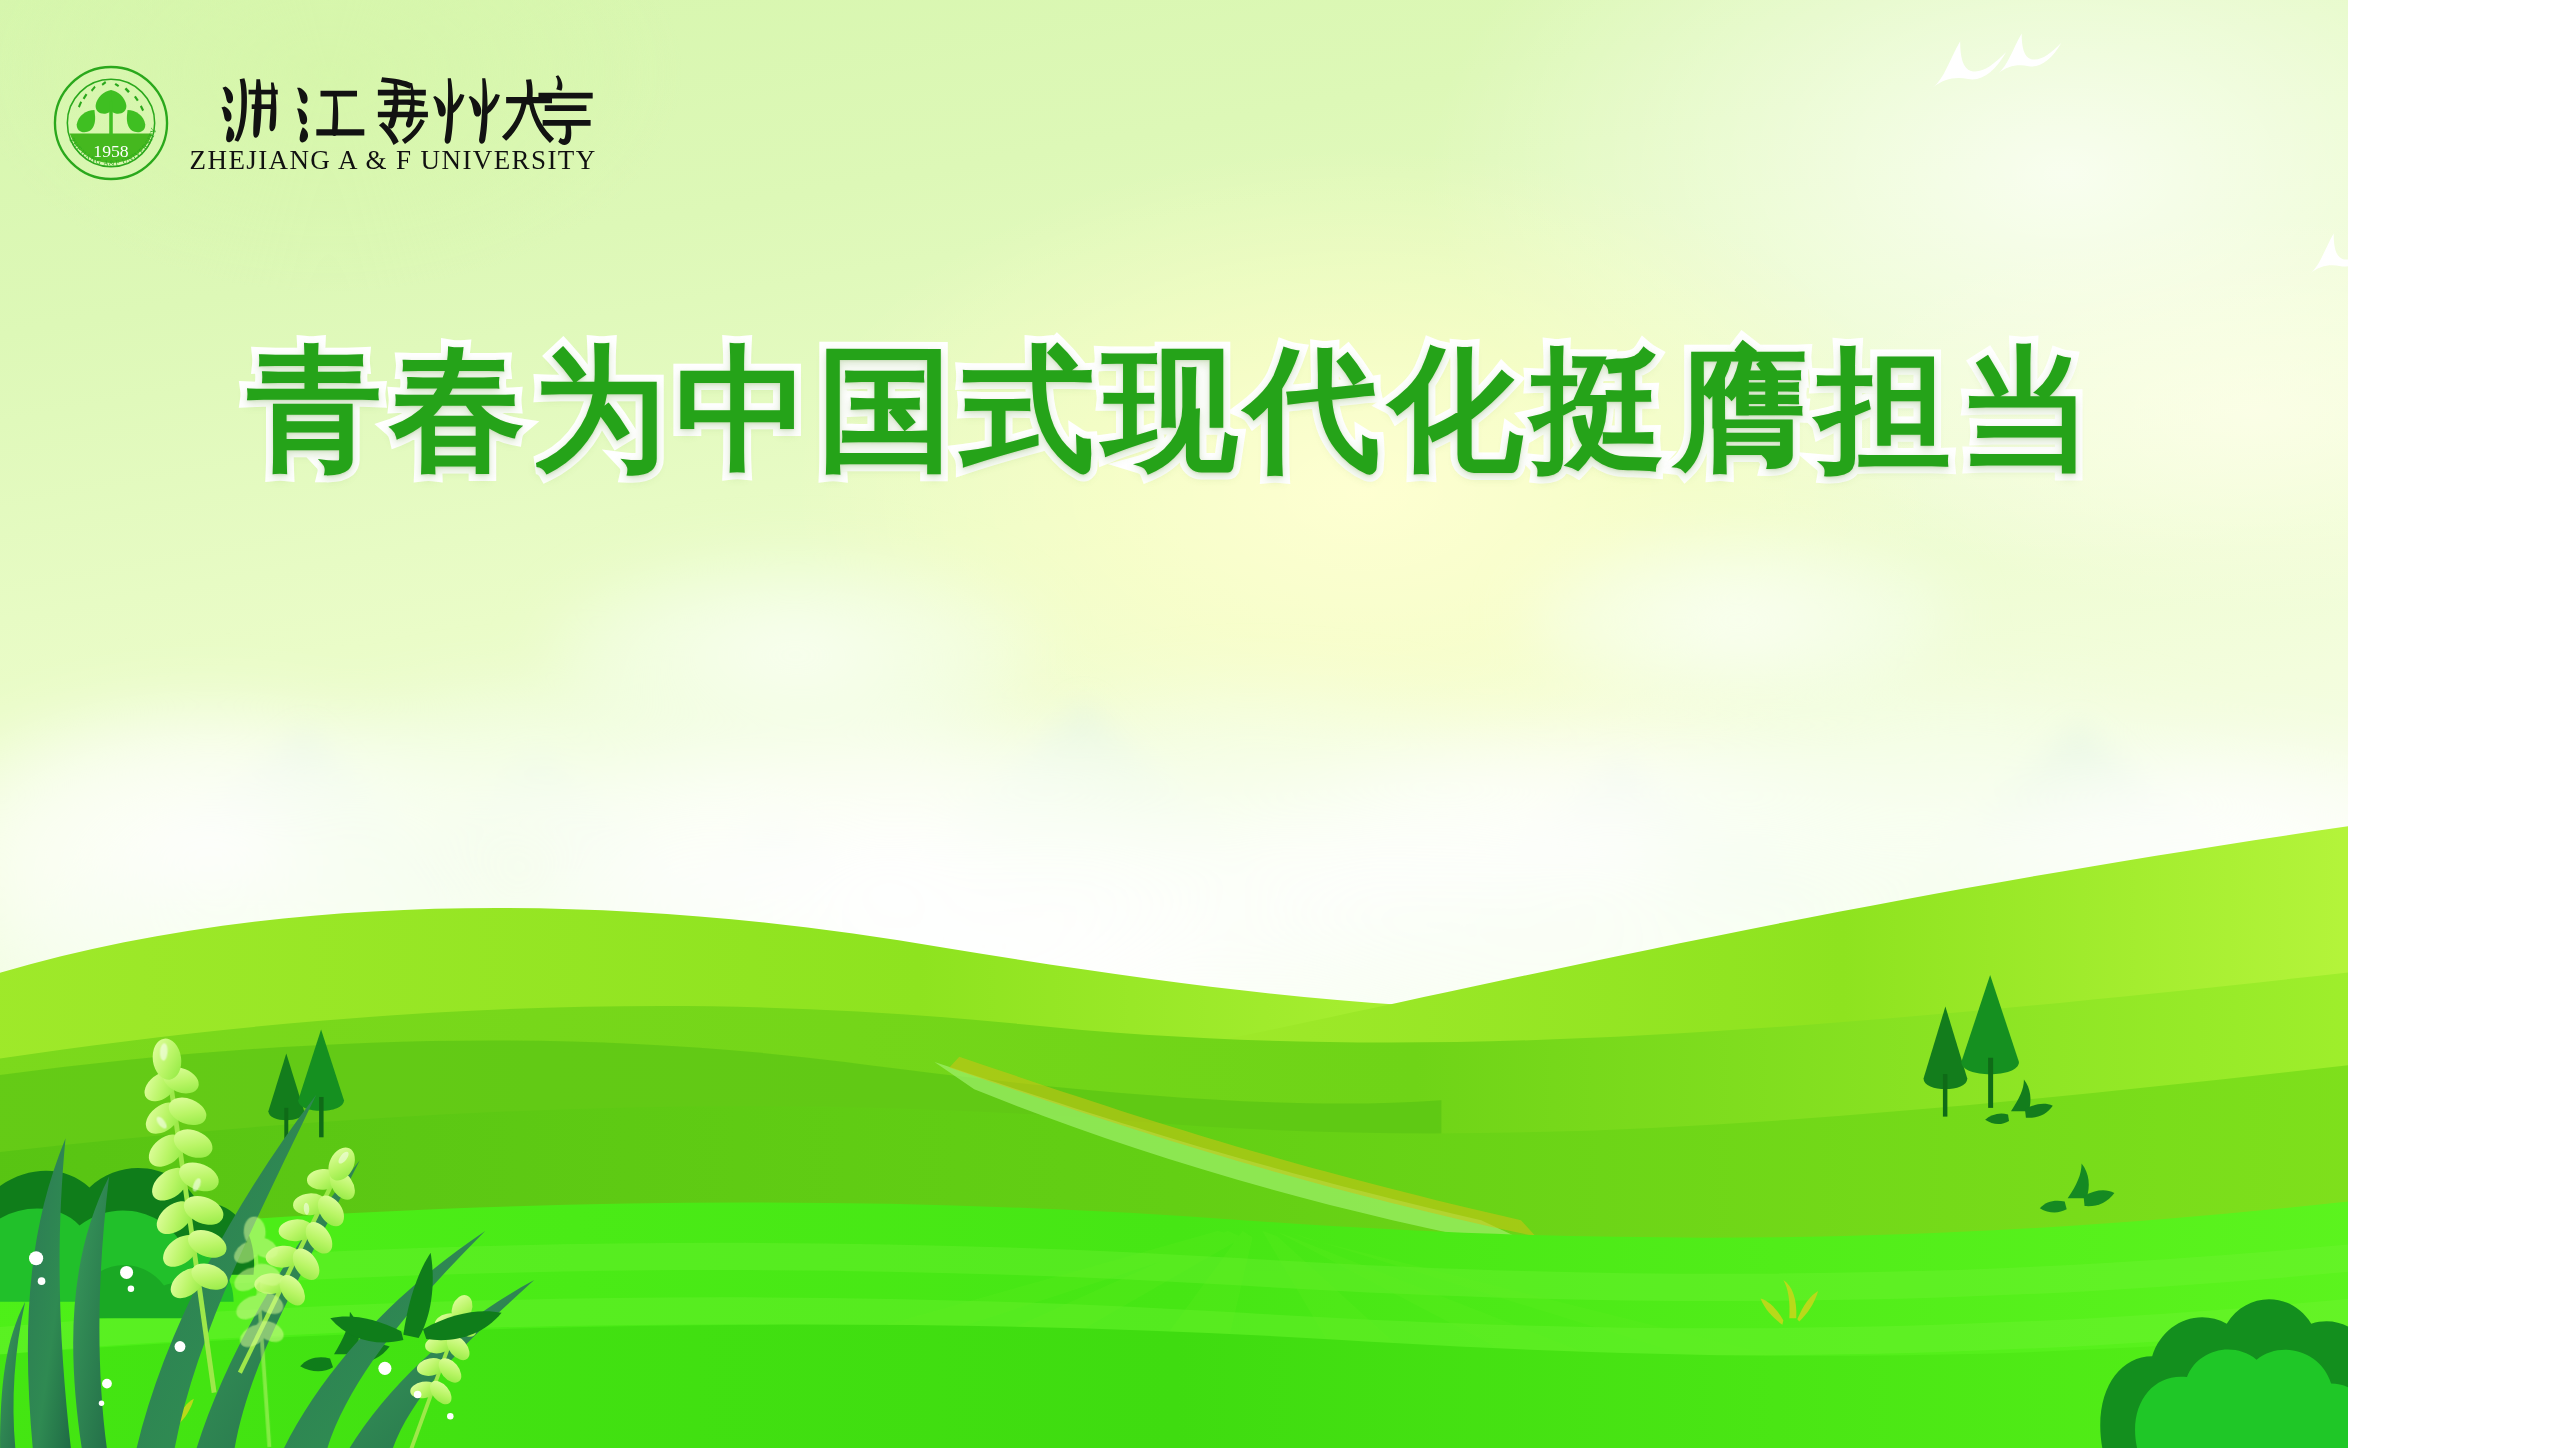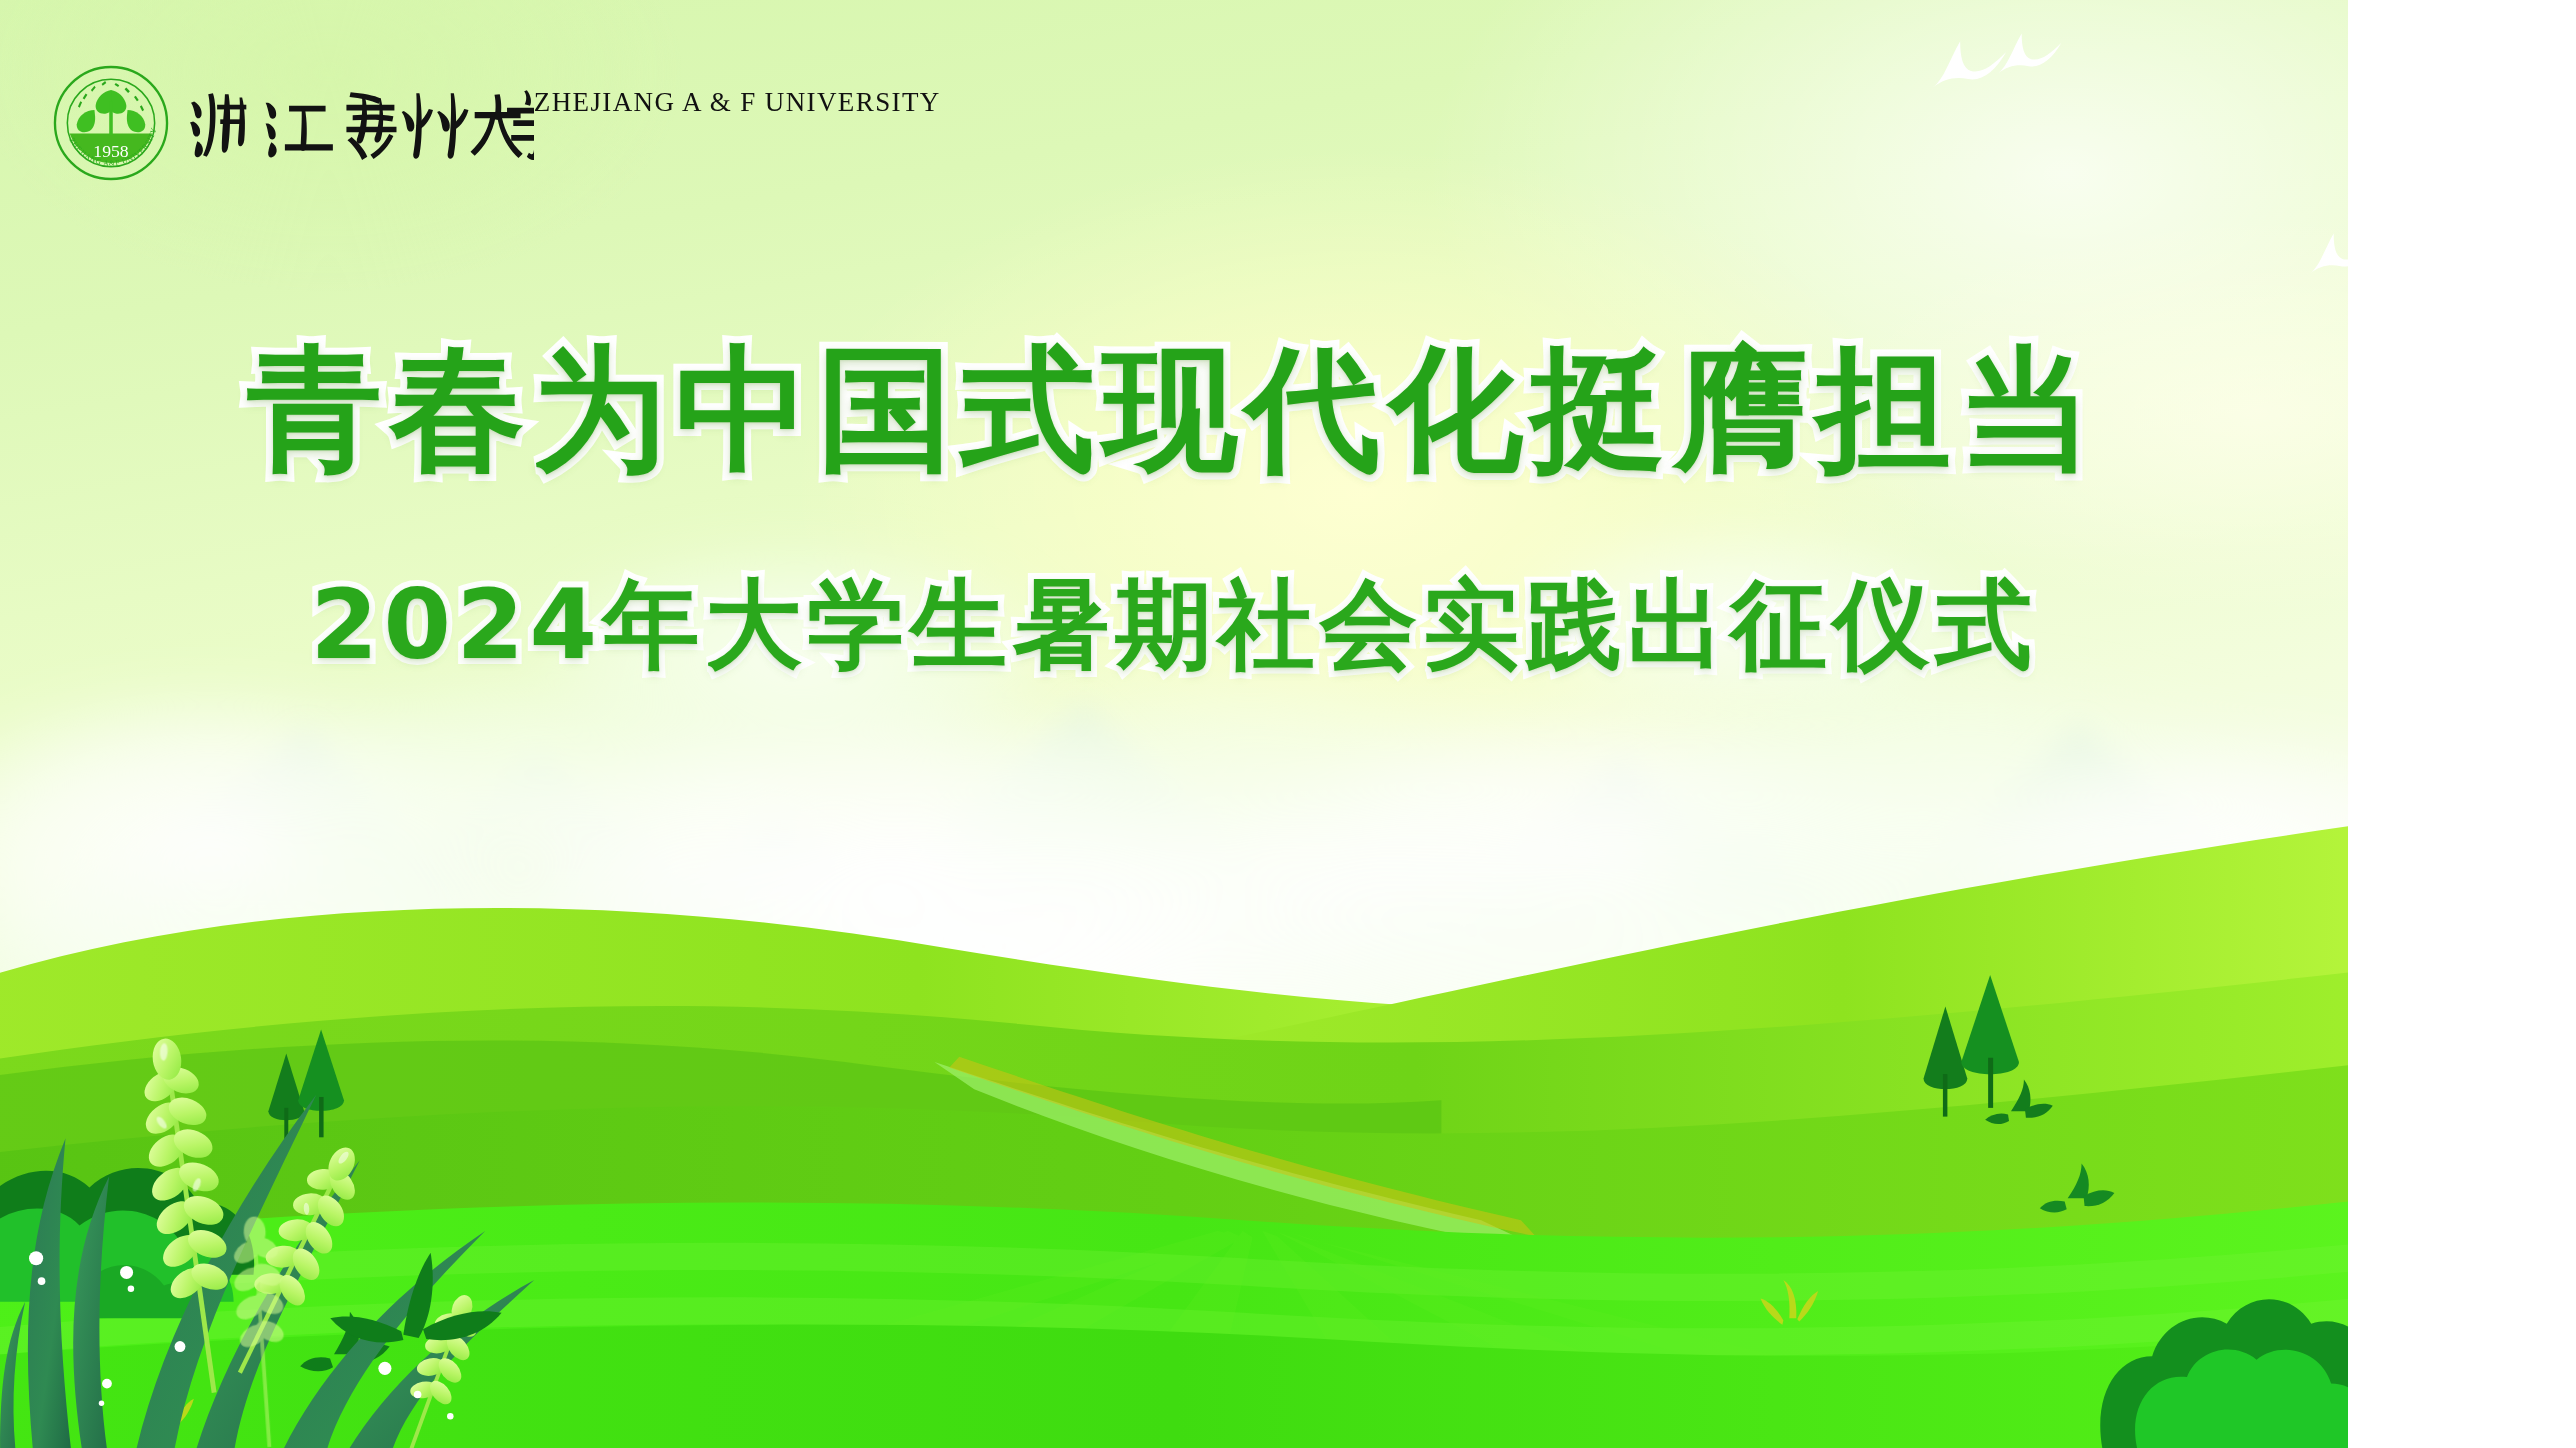--- a/index.html
+++ b/index.html
@@ -38,21 +38,21 @@
   
   .bird{position:absolute;}
 
   
   .logo-block{
     position:absolute;
     left:52px; top:64px;
     display:flex; align-items:center; gap:19.6px;
   }
   .logo-seal{width:118px;height:118px;flex:0 0 auto;}
-  .logo-words{display:flex;justify-content:center;}
+  .logo-words{display:flex;flex-direction:column;justify-content:center;}
   .logo-cn{
     height:73px;
     display:block;
   }
   .logo-en{
     font-family:"Liberation Serif", serif;
     font-size:27px;
     letter-spacing:1.4px;
     color:#111;
     margin-top:2.2px;
@@ -284,23 +284,20 @@
           <path d="M668 92 c4 18 4 34 0 42 -4 8 -16 8 -22 0 l4 -8 c4 4 8 4 9 -2 2 -8 2 -20 -1 -32 z"></path>
         </g>
       </svg>
       <div class="logo-en">ZHEJIANG A &amp; F UNIVERSITY</div>
     </div>
   </div>
 
   <div class="headline-wrap">
     <div class="headline">青春为中国式现代化挺膺担当</div>
   </div>
-  <div class="subtitle-wrap">
-    <div class="subtitle">2024年大学生暑期社会实践出征仪式</div>
-  </div>
 
   <svg class="landscape" viewBox="0 0 4724 1180" preserveAspectRatio="none">
     <defs>
       <linearGradient id="h1" x1="0" y1="0" x2="1" y2="0">
         <stop offset="0%" stop-color="#9fe92a"></stop>
           <stop offset="55%" stop-color="#8ee31f"></stop>
           <stop offset="100%" stop-color="#b6f53c"></stop>
       </linearGradient>
       <linearGradient id="h2" x1="0" y1="0" x2="1" y2="0">
         <stop offset="0%" stop-color="#7cd91c"></stop>

